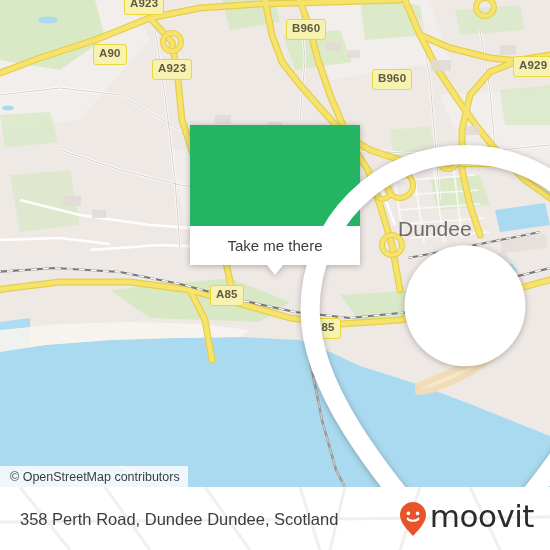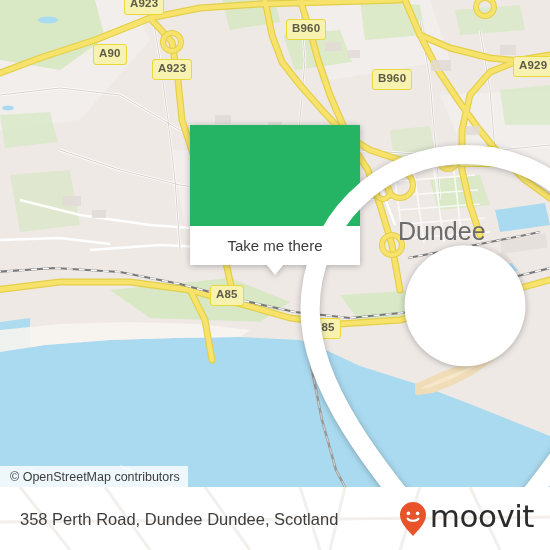--- a/index.html
+++ b/index.html
@@ -31,21 +31,21 @@
     line-height: 1;
     padding: 3px 5px 4px 5px;
     letter-spacing: 0.2px;
     white-space: nowrap;
     font-family: "Liberation Sans", sans-serif;
   }
 
   .place-label {
     position: absolute;
     color: #6b6b6b;
-    font-size: 25px;
+    font-size: 21px;
     font-family: "Liberation Sans", sans-serif;
     white-space: nowrap;
   }
 
   
   #callout {
     position: absolute;
     left: 190px; top: 125px;
     width: 170px; height: 140px;
     filter: drop-shadow(0 1px 3px rgba(0,0,0,0.28));

